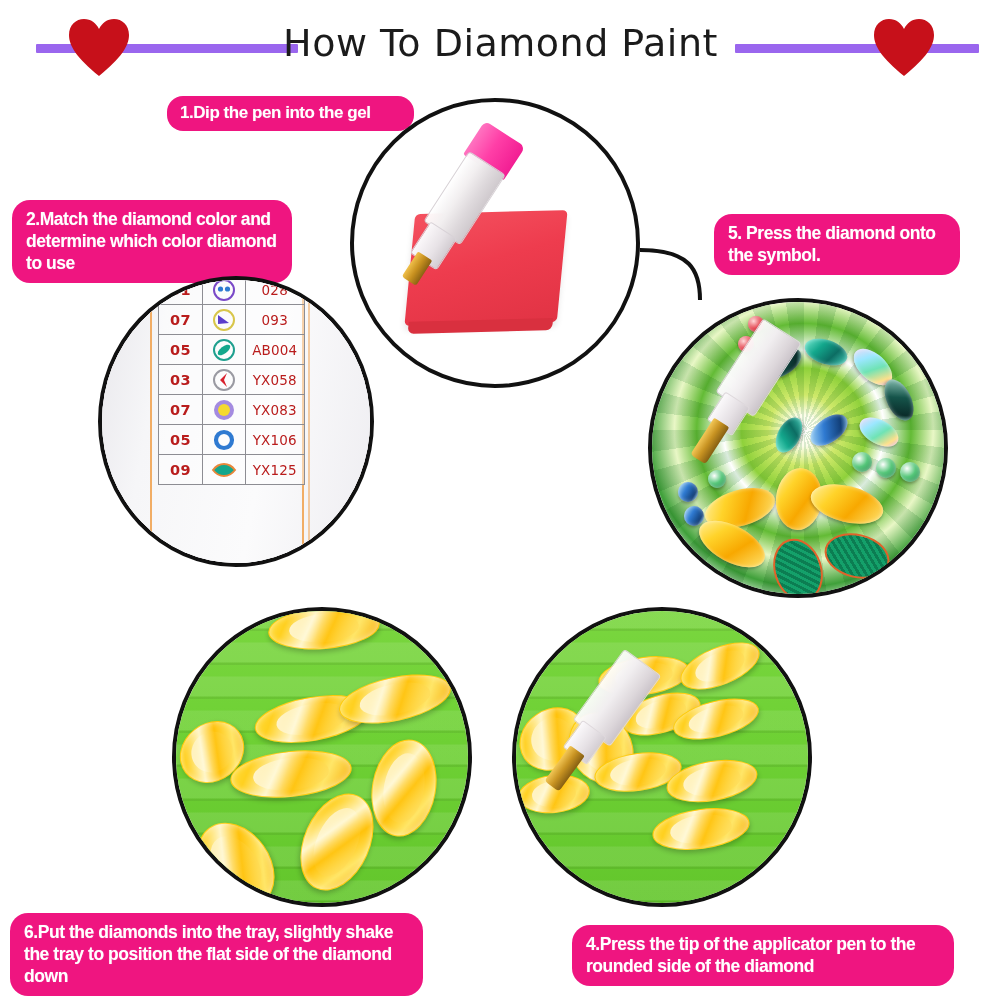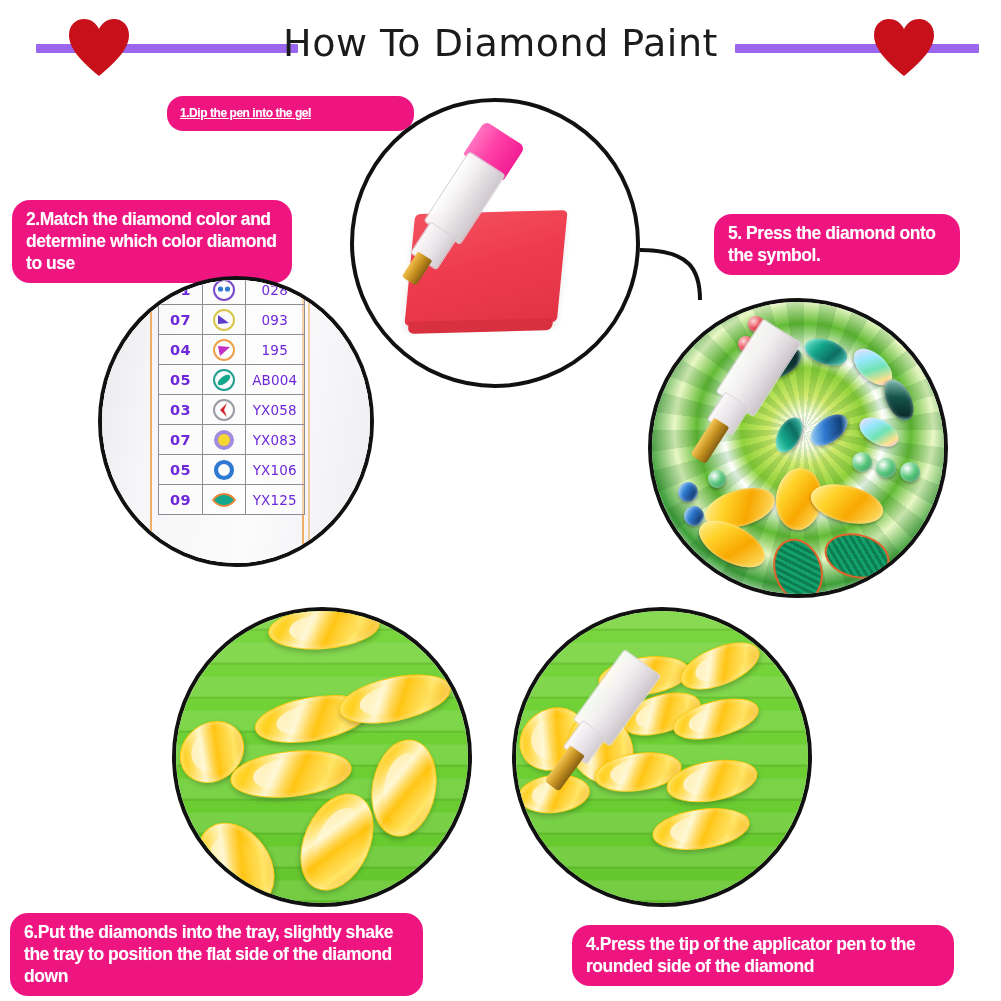--- a/index.html
+++ b/index.html
@@ -68,21 +68,21 @@
     border-radius: 18px;
     font-family: "Liberation Sans", sans-serif;
     font-weight: 700;
     font-size: 17.5px;
     line-height: 22px;
     letter-spacing: -0.45px;
     padding: 8px 14px 9px 14px;
     box-sizing: border-box;
     text-shadow: 0 0 1px rgba(255,255,255,0.35);
   }
-  #label-1 { left: 167px; top: 96px;  width: 247px; border-radius: 16px; font-size: 12px; padding: 6px 13px 7px 13px; text-decoration: underline; }
+  #label-1 { left: 167px; top: 96px;  width: 247px; border-radius: 16px; font-size: 17px; padding: 6px 13px 7px 13px; }
   #label-2 { left: 12px;  top: 200px; width: 280px; }
   #label-3 { left: 10px;  top: 913px; width: 413px; }
   #label-4 { left: 572px; top: 925px; width: 382px; }
   #label-5 { left: 714px; top: 214px; width: 246px; }
 
   
   .bubble {
     position: absolute;
     border-radius: 50%;
     border: 4px solid #111111;
@@ -161,21 +161,21 @@
     border-collapse: collapse;
     font-family: "DejaVu Sans", sans-serif;
   }
   .chart-table td {
     border: 1px solid #8d8d93;
     height: 29px;
     padding: 0;
     text-align: center;
     vertical-align: middle;
     font-size: 14.5px;
-    color: #6d28d9;
+    color: #b91c1c;
     background: rgba(255,255,255,0.45);
   }
   .chart-table td.c-no   { width: 44px; font-weight:600; letter-spacing:.4px; }
   .chart-table td.c-sym  { width: 42px; }
   .chart-table td.c-code { width: 59px; font-size: 13.5px; letter-spacing:.2px; }
   .chart-table td.c-sym svg { display:block; margin:0 auto; }
 
   
   #bubble-3 { left: 172px; top: 607px; width: 300px; height: 300px; }
   
@@ -327,30 +327,20 @@
         </tr>
         <tr>
           <td class="c-no">07</td>
           <td class="c-sym">
             <svg width="24" height="24" viewBox="0 0 24 24" aria-hidden="true">
               <circle cx="12" cy="12" r="10" fill="none" stroke="#d8c64a" stroke-width="2"></circle>
               <path d="M6 7 L17 15 L6 16 Z" fill="#5b3ecb"></path>
             </svg>
           </td>
           <td class="c-code">093</td>
-        </tr>
-        <tr>
-          <td class="c-no">04</td>
-          <td class="c-sym">
-            <svg width="24" height="24" viewBox="0 0 24 24" aria-hidden="true">
-              <circle cx="12" cy="12" r="10" fill="none" stroke="#f0a04b" stroke-width="2"></circle>
-              <path d="M6 8 L18 9 L8 18 Z" fill="#c22fc2"></path>
-            </svg>
-          </td>
-          <td class="c-code">195</td>
         </tr>
         <tr>
           <td class="c-no">05</td>
           <td class="c-sym">
             <svg width="24" height="24" viewBox="0 0 24 24" aria-hidden="true">
               <circle cx="12" cy="12" r="10" fill="none" stroke="#1fa08f" stroke-width="2"></circle>
               <ellipse cx="12" cy="12" rx="7.5" ry="3.4" fill="#13a78c" transform="rotate(-38 12 12)"></ellipse>
             </svg>
           </td>
           <td class="c-code">AB004</td>

